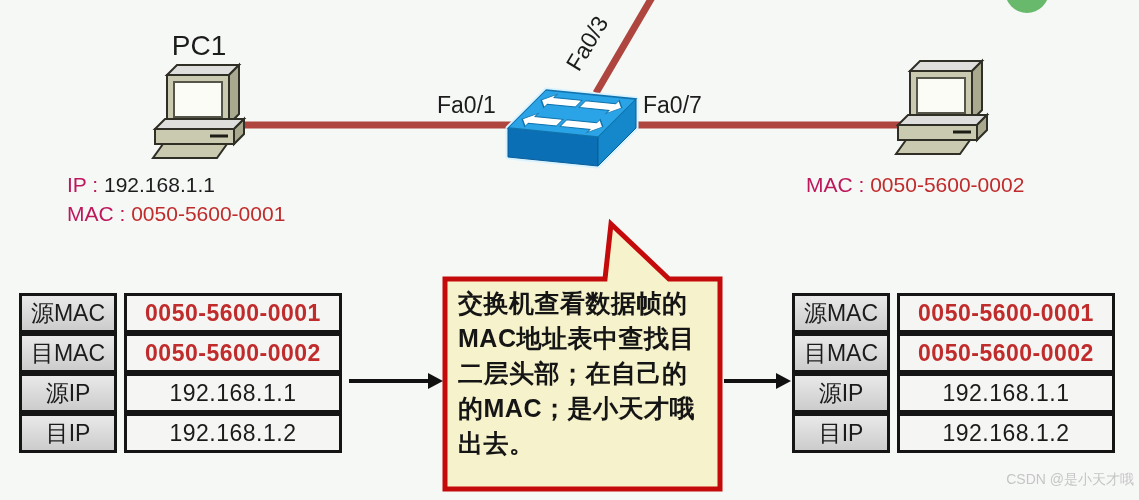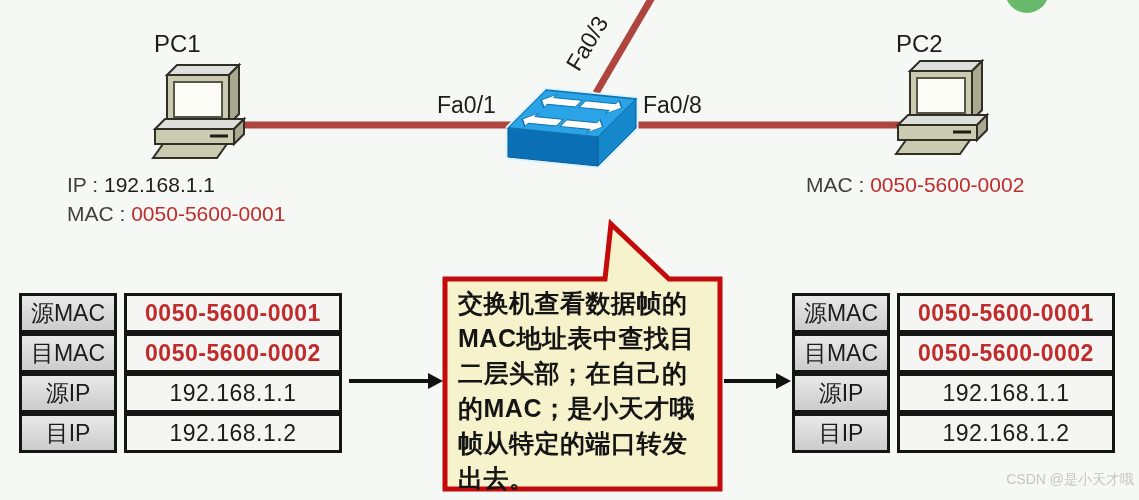--- a/index.html
+++ b/index.html
@@ -2,24 +2,24 @@
 <html><head>
 <meta charset="utf-8">
 <style>
   html,body{margin:0;padding:0;}
   body{font-family:"Liberation Sans",sans-serif;}
   .canvas{position:relative;width:1139px;height:500px;background:#f6f8f6;overflow:hidden;}
   .abs{position:absolute;}
   .lyr{position:absolute;left:0;top:0;width:1139px;height:500px;}
 
   
-  .pc-name{font-size:24px;color:#1c1c1c;text-align:left;width:90px;}
+  .pc-name{font-size:28px;color:#1c1c1c;text-align:center;width:90px;}
   .port-label{font-size:23px;color:#1c1c1c;white-space:nowrap;}
   .addr-block{font-size:21px;color:#1c1c1c;white-space:nowrap;line-height:29px;}
-  .addr-row .lbl{color:#404040;}
+  .addr-row .lbl{color:#be185d;}
   .addr-row .val-black{color:#1c1c1c;}
   .addr-row .val-red{color:#c02b2b;}
 
   
   .frame-table{display:flex;flex-direction:column;gap:0;}
   .ft-row{display:flex;gap:7px;height:40px;}
   .ft-label{width:92px;border:3px solid #151515;background:linear-gradient(#e9e9e9,#cccccc);
             display:flex;align-items:center;justify-content:center;font-size:23px;color:#1b1b1b;}
   .ft-value{width:212px;border:3px solid #151515;background:#f5f5f3;
             display:flex;align-items:center;justify-content:center;font-size:23px;color:#1b1b1b;letter-spacing:.5px;}
@@ -94,24 +94,23 @@
       <line x1="349" y1="381" x2="430" y2="381" stroke="#111111" stroke-width="4"></line>
       <polygon points="428,373 443,381 428,389" fill="#111111"></polygon>
     </g>
     <g>
       <line x1="724" y1="381" x2="778" y2="381" stroke="#111111" stroke-width="4"></line>
       <polygon points="776,373 791,381 776,389" fill="#111111"></polygon>
     </g>
   </svg>
 
   <div class="abs pc-name" style="left:154px;top:30px;">PC1</div>
-  <div class="abs pc-name" style="left:896px;top:30px;">PC2</div>
 
   <div class="abs port-label" style="left:437px;top:92px;">Fa0/1</div>
-  <div class="abs port-label" style="left:643px;top:92px;">Fa0/8</div>
+  <div class="abs port-label" style="left:643px;top:92px;">Fa0/7</div>
   <div class="abs port-label" style="left:558px;top:30px;transform:rotate(-59deg);transform-origin:center;">Fa0/3</div>
 
   <div class="abs addr-block" style="left:67px;top:170px;">
     <div class="addr-row">
       <span class="lbl">IP :</span>
       <span class="val-black">192.168.1.1</span>
     </div>
     <div class="addr-row">
       <span class="lbl">MAC :</span>
       <span class="val-red">0050-5600-0001</span>
@@ -161,19 +160,18 @@
       <div class="ft-label">目IP</div>
       <div class="ft-value">192.168.1.2</div>
     </div>
   </div>
 
   <div class="abs callout-text" style="left:458px;top:286px;">
     <div>交换机查看数据帧的</div>
     <div>MAC地址表中查找目</div>
     <div>二层头部；在自己的</div>
     <div>的MAC；是小天才哦</div>
-    <div>帧从特定的端口转发</div>
     <div>出去。</div>
   </div>
 
   <div class="abs watermark" style="right:5px;top:471px;">CSDN @是小天才哦</div>
 
 </div>
 
 </body></html>

